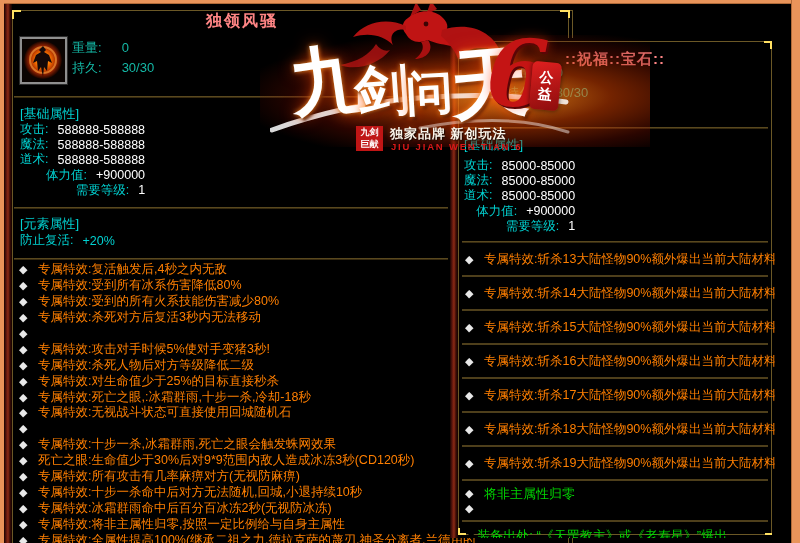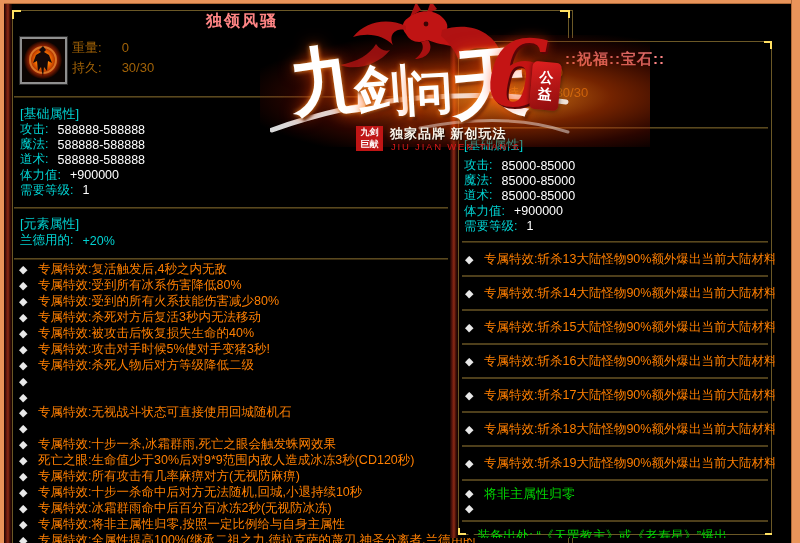--- a/index.html
+++ b/index.html
@@ -20,24 +20,24 @@
   
   .lw{position:absolute;left:12px;top:10px;width:561px;height:533px;overflow:hidden;z-index:1;}
   .lw-t{left:0;top:0;width:561px;height:1px;}
   .lw-l{left:0;top:0;width:1px;height:533px;}
   .lw-r1{left:556px;top:0;width:1px;height:533px;}
   .lw-r2{left:560px;top:0;width:1px;height:533px;}
   .l-title{position:absolute;left:0;top:1px;width:460px;text-align:center;color:#ff8585;
            font-size:16px;font-weight:bold;letter-spacing:2px;}
   .icon-box{position:absolute;left:8px;top:27px;width:43px;height:43px;background:#050200;
             border:2px solid #8f8f8f;box-shadow:0 0 0 1px #2c2c2c;}
-  .wd{position:absolute;color:#a16207;font-size:13px;white-space:nowrap;}
+  .wd{position:absolute;color:#14b8a6;font-size:13px;white-space:nowrap;}
   .wd .wl{display:inline-block;min-width:46px;}
   .sec-h{position:absolute;color:#00d2d2;font-size:13px;font-weight:normal;}
-  .srow{height:15.2px;display:flex;align-items:center;font-size:12.5px;white-space:nowrap;}
+  .srow{height:15.2px;display:flex;align-items:center;font-size:12.5px;white-space:nowrap;justify-content:flex-end;}
   .srow .lbl{color:#00d2d2;margin-right:9px;}
   .srow .val{color:#fff;}
   .srow .valc{color:#00d2d2;}
   .stack{position:absolute;left:8px;}
   .l-fx{position:absolute;left:7px;top:252px;width:445px;}
   .fx{height:15.9px;display:flex;align-items:center;white-space:nowrap;}
   .fx .b,.rfx .b,.gline .b{width:19px;color:#e8e8e8;font-size:11px;text-shadow:1px 1px 0 #000;flex:none;}
   .fx .t,.rfx .t{color:#ff7f00;font-size:12.5px;}
   
   .rw{position:absolute;left:450px;top:38px;width:325px;height:500px;background:#000;overflow:hidden;z-index:2;}
@@ -72,21 +72,21 @@
        font-family:"DejaVu Serif",serif;font-weight:bold;
        text-shadow:2px 2px 0 #5a0606,0 0 12px rgba(255,60,0,.55);}
   .seal{position:absolute;left:301px;top:62px;width:29px;height:48px;border-radius:5px;
         background:linear-gradient(160deg,#e02020,#8c0d0d);transform:rotate(5deg);
         display:flex;flex-direction:column;align-items:center;justify-content:center;
         color:#fff;font-size:14px;font-weight:bold;line-height:17px;box-shadow:0 0 5px rgba(0,0,0,.6);}
   .bbox{position:absolute;left:126px;top:126px;width:27px;height:25px;background:#c01515;color:#fff;
         font-size:9px;line-height:12px;text-align:center;font-weight:bold;}
   .slogan{position:absolute;left:160px;top:125px;color:#f8f3e8;font-size:13px;font-weight:bold;
           letter-spacing:1px;white-space:nowrap;text-shadow:1px 1px 2px #000,0 0 5px rgba(255,80,0,.5);}
-  .roman{position:absolute;left:161px;top:141px;color:#d81818;font-size:9.5px;font-weight:normal;
+  .roman{position:absolute;left:161px;top:141px;color:#d81818;font-size:9.5px;font-weight:bold;
          letter-spacing:1.8px;white-space:nowrap;}
 </style>
 </head>
 <body>
 
 <div class="lw">
   <div class="gl lw-t"></div>
   <div class="gl lw-l"></div>
   <div class="gl lw-r1"></div>
   <div class="gl lw-r2"></div>
@@ -146,21 +146,21 @@
         <span class="lbl">需要等级:</span>
         <span class="val">1</span>
       </div>
   </div>
 
   <div class="dv" style="left:2px;top:197px;width:434px"></div>
 
   <div class="sec-h" style="left:8px;top:205px">[元素属性]</div>
   <div class="stack" style="top:223px">
     <div class="srow">
-        <span class="lbl">兰德用的:</span>
+        <span class="lbl">防止复活:</span>
         <span class="valc">+20%</span>
       </div>
   </div>
 
   <div class="dv" style="left:2px;top:248px;width:434px"></div>
 
   <div class="l-fx">
     <div class="fx">
         <span class="b">◆</span>
         <span class="t">专属特效:复活触发后,4秒之内无敌</span>
@@ -172,35 +172,36 @@
     <div class="fx">
         <span class="b">◆</span>
         <span class="t">专属特效:受到的所有火系技能伤害减少80%</span>
       </div>
     <div class="fx">
         <span class="b">◆</span>
         <span class="t">专属特效:杀死对方后复活3秒内无法移动</span>
       </div>
     <div class="fx">
         <span class="b">◆</span>
-        <span class="t">专属特效:被攻击后恢复损失生命的40%</span>
       </div>
     <div class="fx">
         <span class="b">◆</span>
         <span class="t">专属特效:攻击对手时候5%使对手变猪3秒!</span>
       </div>
     <div class="fx">
         <span class="b">◆</span>
         <span class="t">专属特效:杀死人物后对方等级降低二级</span>
       </div>
     <div class="fx">
         <span class="b">◆</span>
-      </div>
-    <div class="fx">
-        <span class="b">◆</span>
+        <span class="t">专属特效:对生命值少于25%的目标直接秒杀</span>
+      </div>
+    <div class="fx">
+        <span class="b">◆</span>
+        <span class="t">专属特效:死亡之眼,:冰霜群雨,十步一杀,冷却-18秒</span>
       </div>
     <div class="fx">
         <span class="b">◆</span>
         <span class="t">专属特效:无视战斗状态可直接使用回城随机石</span>
       </div>
     <div class="fx">
         <span class="b">◆</span>
       </div>
     <div class="fx">
         <span class="b">◆</span>

